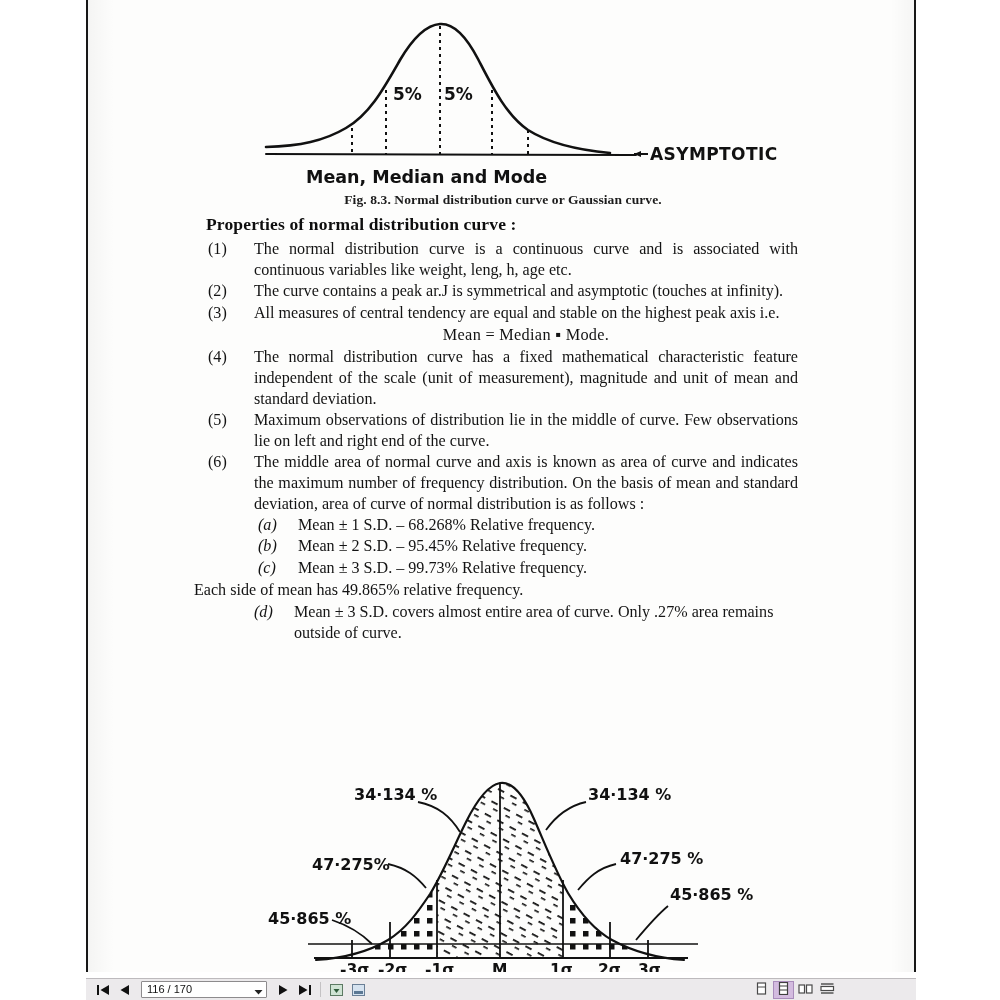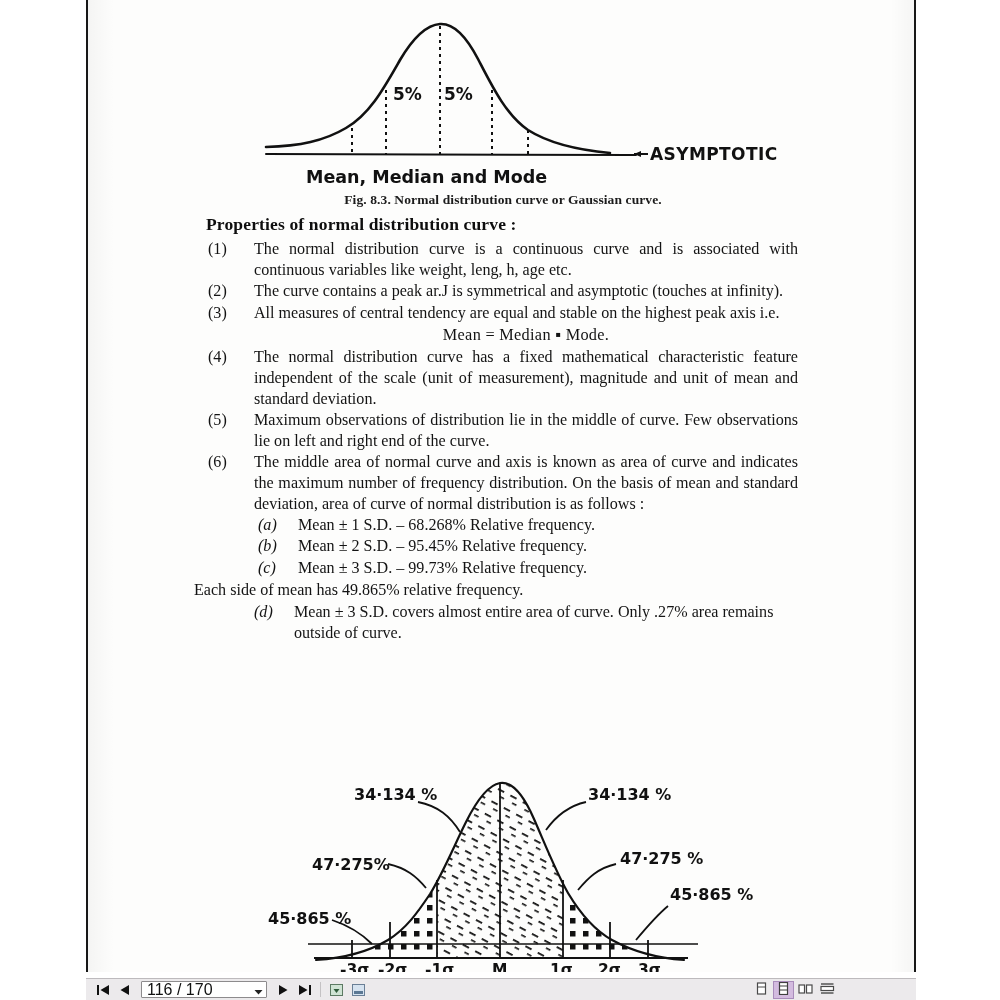--- a/index.html
+++ b/index.html
@@ -211,21 +211,21 @@
     border: 1px solid #8d8b8d;
     border-radius: 1px;
     display: flex;
     align-items: center;
     justify-content: space-between;
     margin: 0 5px;
     padding: 0 3px;
     box-sizing: border-box;
   }
   .pagebox .pagetext {
-    font-size: 16px;
+    font-size: 11px;
     color: #111;
     font-family: "Liberation Sans", sans-serif;
     line-height: 1;
     padding-left: 2px;
   }
   .tb-spacer { flex: 1 1 auto; }
   .viewmode {
     width: 21px;
     height: 18px;
     display: flex;

